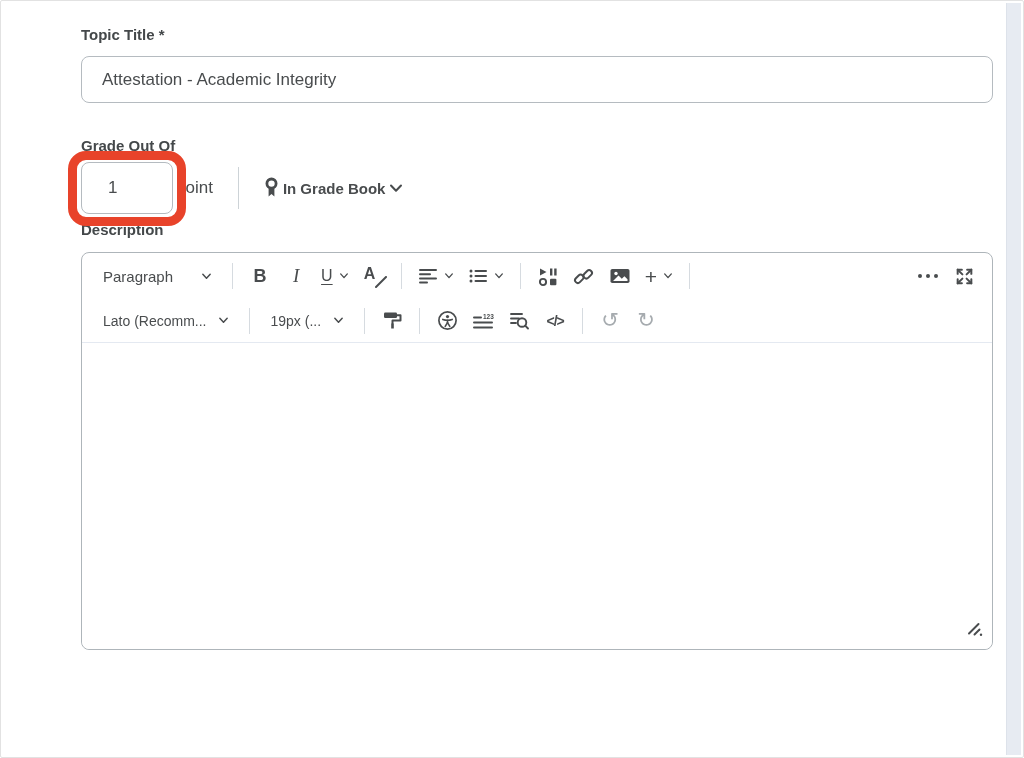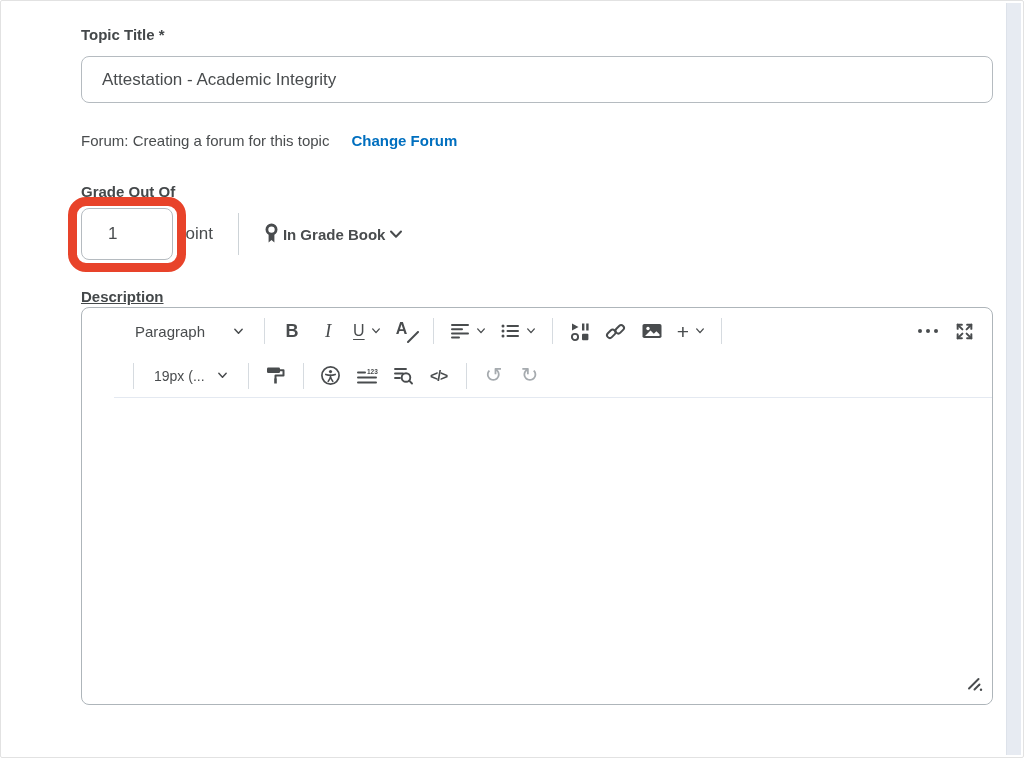--- a/index.html
+++ b/index.html
@@ -31,24 +31,24 @@
   .grade-input { width:100%; height:100%; border:1px solid #b5bbc0; border-radius:8px;
                  font-size:17px; color:#494c4e; padding-left:26px; font-family:inherit;
                  background:#fff; outline:none; }
   .red-ring { position:absolute; left:-13px; top:-11px; right:-13px; bottom:-12px;
               border:9px solid #e8432a; border-radius:18px; pointer-events:none; }
   .unit { margin-left:3px; font-size:17px; }
   .vdiv { width:1px; height:42px; background:#cdd3d7; margin:0 25px; }
   .gb-btn { display:flex; align-items:center; gap:4px; background:none; border:none;
             font-family:inherit; font-size:15px; font-weight:700; color:#494c4e; cursor:pointer; }
 
-  .desc-label { margin-top:28px;text-decoration:underline; }
-
-  .editor { margin-top:2px; height:398px; border:1px solid #aeb5ba; border-radius:8px;
-            background:#fff; display:flex; flex-direction:column; position:relative;padding-left:32px; }
+  .desc-label { margin-top:7px; }
+
+  .editor { margin-top:14px; height:398px; border:1px solid #aeb5ba; border-radius:8px;
+            background:#fff; display:flex; flex-direction:column; position:relative; }
   .tb-row { display:flex; align-items:center; padding:0 10px; }
   .row1 { height:46px; }
   .row2 { height:43px; }
   .tb-sep { height:1px; background:#e4e9f1; }
   .editor-body { flex:1; border-radius:0 0 8px 8px; background:#fff; }
 
   .tbtn { display:flex; align-items:center; justify-content:center; gap:6px;
           min-width:30px; height:32px; margin:0 3px; padding:0 4px;
           background:none; border:none; cursor:pointer; color:#494c4e;
           font-family:inherit; font-size:15px; }
@@ -80,24 +80,20 @@
 <body>
 
 <div class="page">
   <div class="content">
 
     <div class="field-label">
       <span>Topic Title</span><span class="req">*</span>
     </div>
     <input type="text" class="title-input" value="Attestation - Academic Integrity" style="">
 
-    <div class="forum-line">
-      <span>Forum: Creating a forum for this topic</span>
-      <a href="#" class="link">Change Forum</a>
-    </div>
 
     <div class="field-label grade-label">Grade Out Of</div>
 
     <div class="grade-row">
       <div class="grade-wrap">
         <input type="text" class="grade-input" value="1" style="">
         <div class="red-ring"></div>
       </div>
       <span class="unit">point</span>
       <div class="vdiv"></div>
@@ -231,20 +227,26 @@
               <polyline points="16.5,12.5 16.5,16.5 12.5,16.5"></polyline>
               <line x1="16.5" y1="16.5" x2="12" y2="12"></line>
               <polyline points="3.5,12.5 3.5,16.5 7.5,16.5"></polyline>
               <line x1="3.5" y1="16.5" x2="8" y2="12"></line>
             </g>
           </svg>
         </button>
       </div>
 
       <div class="tb-row row2">
+        <button class="tbtn dd dd-font">
+          <span class="dd-label">Lato (Recomm...</span>
+          <svg width="11" height="11" viewBox="0 0 12 12">
+              <polyline points="2,3.5 6,8 10,3.5" class="stroke" stroke-width="1.6"></polyline>
+            </svg>
+        </button>
         <div class="tdiv"></div>
         <button class="tbtn dd dd-size">
           <span class="dd-label">19px (...</span>
           <svg width="11" height="11" viewBox="0 0 12 12">
               <polyline points="2,3.5 6,8 10,3.5" class="stroke" stroke-width="1.6"></polyline>
             </svg>
         </button>
         <div class="tdiv"></div>
 
         <button class="tbtn">

